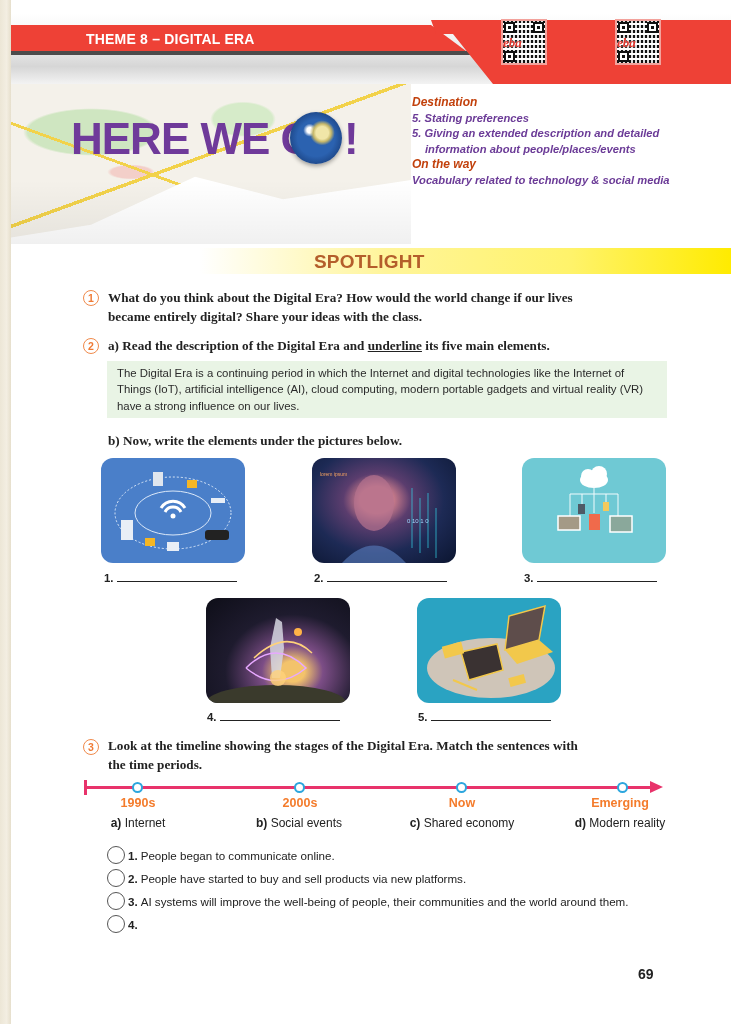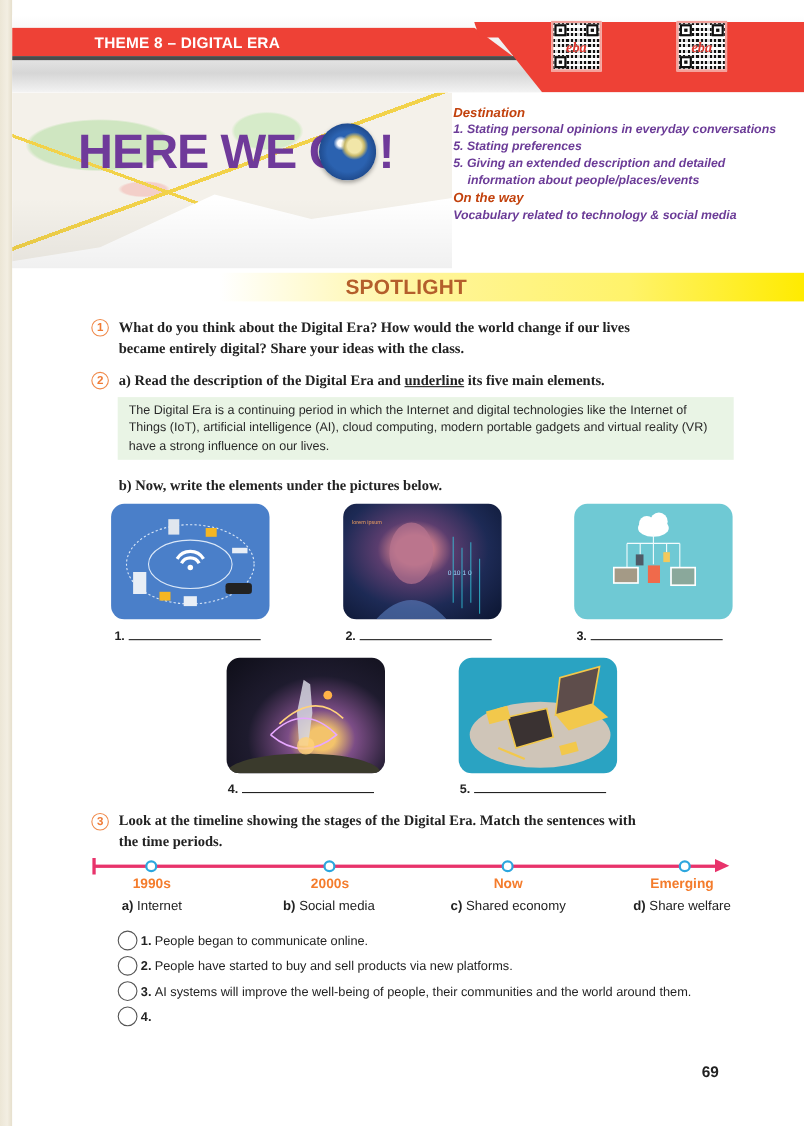--- a/index.html
+++ b/index.html
@@ -13,21 +13,21 @@
   .header { position: absolute; left: 11px; top: 14px; width: 720px; height: 70px; }
   .header .grey { position: absolute; left: 0; top: 0; width: 720px; height: 70px;
     background: linear-gradient(180deg, #ffffff 0%, #f0f0f0 40%, #d6d6d6 75%, #f3f3f3 100%); }
   .header .redbar { position: absolute; left: 0; top: 11px; width: 455px; height: 26px; background: #ee4136;
     clip-path: polygon(0 0, 420px 0, 455px 100%, 0 100%); }
   .header .darkline { position: absolute; left: 0; top: 37px; width: 460px; height: 4px; background: #4b4b4b;
     clip-path: polygon(0 0, 456px 0, 460px 100%, 0 100%); }
   .header .redwing { position: absolute; left: 420px; top: 6px; width: 300px; height: 64px; background: #ee4136;
     clip-path: polygon(0 0, 100% 0, 100% 100%, 62px 100%, 22px 14px, 5px 14px); }
   .theme-title { position: absolute; left: 75px; top: 17px; color: #ffffff; font-weight: bold; font-size: 14px; letter-spacing: 0.2px; }
-  .qr { position: absolute; top: 5px; width: 50px; height: 44px; text-align: center; }
+  .qr { position: absolute; top: 5px; width: 50px; height: 44px; text-align: left; }
   .qr .code { width: 46px; height: 46px; margin: 0 auto; background:
       repeating-linear-gradient(0deg, #111 0 3px, #fff 3px 5px),
       #fff; border: 2px solid #f3a29c; position: relative; overflow: hidden; }
   .qr .code::before { content: ""; position: absolute; inset: 0;
       background: repeating-linear-gradient(90deg, transparent 0 2px, rgba(255,255,255,0.85) 2px 4px); }
   .qr .finder { position: absolute; width: 11px; height: 11px; border: 2px solid #111; background: #fff; z-index: 2; }
   .qr .finder::after { content: ""; position: absolute; left: 2px; top: 2px; width: 3px; height: 3px; background: #111; }
   .qr .eba { position: absolute; left: 0; right: 0; top: 14px; color: #e0342b; font-family: "Liberation Serif", serif;
       font-style: italic; font-weight: bold; font-size: 13px; z-index: 3; text-shadow: 0 0 2px #fff; }
   .qr .caption { color: #ffffff; font-size: 8px; margin-top: 19px; }
@@ -132,21 +132,20 @@
 <div class="hero">
   <div class="map"></div>
   <div class="map-shadow"></div>
   <div class="hero-title">HERE WE G</div>
   <div class="globe"></div>
   <div class="exclaim">!</div>
 </div>
 
 <div class="dest">
   <div class="heading">Destination</div>
-  <div class="item">1. Stating personal opinions in everyday conversations</div>
   <div class="item">5. Stating preferences</div>
   <div class="item">5. Giving an extended description and detailed information about people/places/events</div>
   <div class="heading">On the way</div>
   <div>Vocabulary related to technology &amp; social media</div>
 </div>
 
 <div class="spotlight"></div>
 <div class="spotlight-title">SPOTLIGHT</div>
 
 <div class="num" style="left:83px;top:290px;">1</div>
@@ -253,23 +252,23 @@
 <div class="tl-dot" style="left:294px;"></div>
 <div class="tl-dot" style="left:456px;"></div>
 <div class="tl-dot" style="left:617px;"></div>
 
 <div class="tl-label" style="left:88px;">1990s</div>
 <div class="tl-label" style="left:250px;">2000s</div>
 <div class="tl-label" style="left:412px;">Now</div>
 <div class="tl-label" style="left:570px;">Emerging</div>
 
 <div class="tl-desc" style="left:68px;"><b>a)</b> <span>Internet</span></div>
-<div class="tl-desc" style="left:229px;"><b>b)</b> <span>Social media</span></div>
+<div class="tl-desc" style="left:229px;"><b>b)</b> <span>Social events</span></div>
 <div class="tl-desc" style="left:392px;"><b>c)</b> <span>Shared economy</span></div>
-<div class="tl-desc" style="left:550px;"><b>d)</b> <span>Share welfare</span></div>
+<div class="tl-desc" style="left:550px;"><b>d)</b> <span>Modern reality</span></div>
 
 <div class="match-row" style="top:846px;">
   <span class="circle"></span>
     <b>1.</b>
     <span>People began to communicate online.</span>
 </div>
 <div class="match-row" style="top:869px;">
   <span class="circle"></span>
     <b>2.</b>
     <span>People have started to buy and sell products via new platforms.</span>

